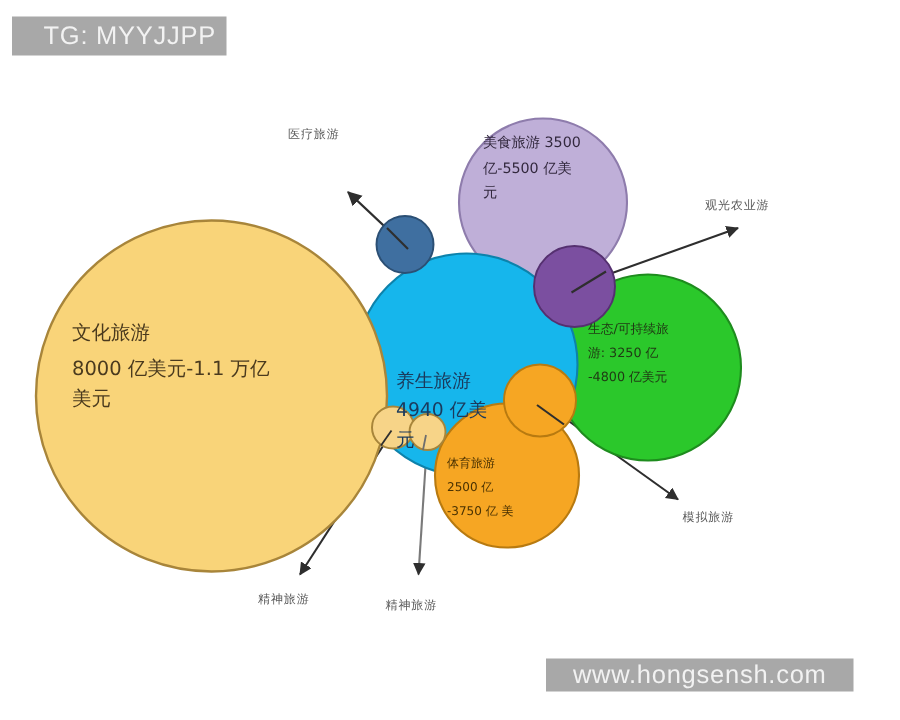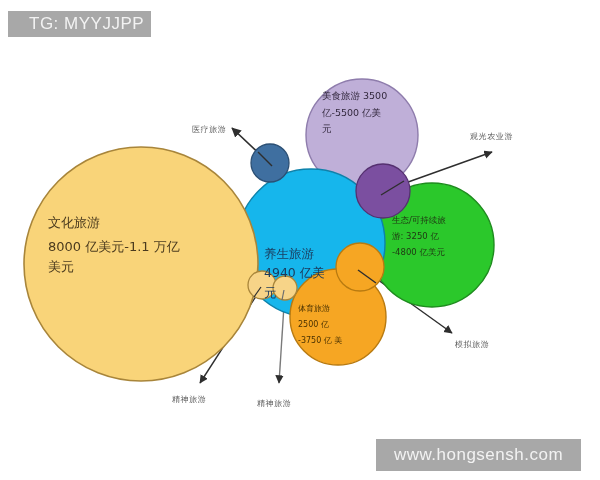--- a/index.html
+++ b/index.html
@@ -39,24 +39,24 @@
     left: 8px;
     top: 11px;
     width: 143px;
     height: 26px;
     font-size: 17px;
     justify-content: flex-start;
     padding-left: 21px;
     box-sizing: border-box;
   }
   #wm-site {
-    left: 376px;
+    left: 364px;
     top: 439px;
     width: 205px;
-    height: 32px;
+    height: 22px;
     font-size: 17px;
   }
 
   
   #diagram {
     position: absolute;
     left: 0; top: 0;
     width: 600px;
     height: 480px;
   }
@@ -115,21 +115,21 @@
   
   .callout {
     position: absolute;
     font-size: 8px;
     color: #5b5b5b;
     white-space: nowrap;
     font-family: "DejaVu Sans", "Liberation Sans", sans-serif;
     letter-spacing: 0.6px;
     pointer-events: none;
   }
-  #lbl-medical   { left: 192px; top: 84px; margin-top: 40px; }
+  #lbl-medical   { left: 192px; top: 84px; }
   #lbl-agri      { left: 470px; top: 131px; }
   #lbl-sim       { left: 455px; top: 339px; }
   #lbl-spirit    { left: 172px; top: 394px; }
   #lbl-craft     { left: 257px; top: 398px; }
 </style>
 </head>
 <body>
 
 <div id="stage">
 

